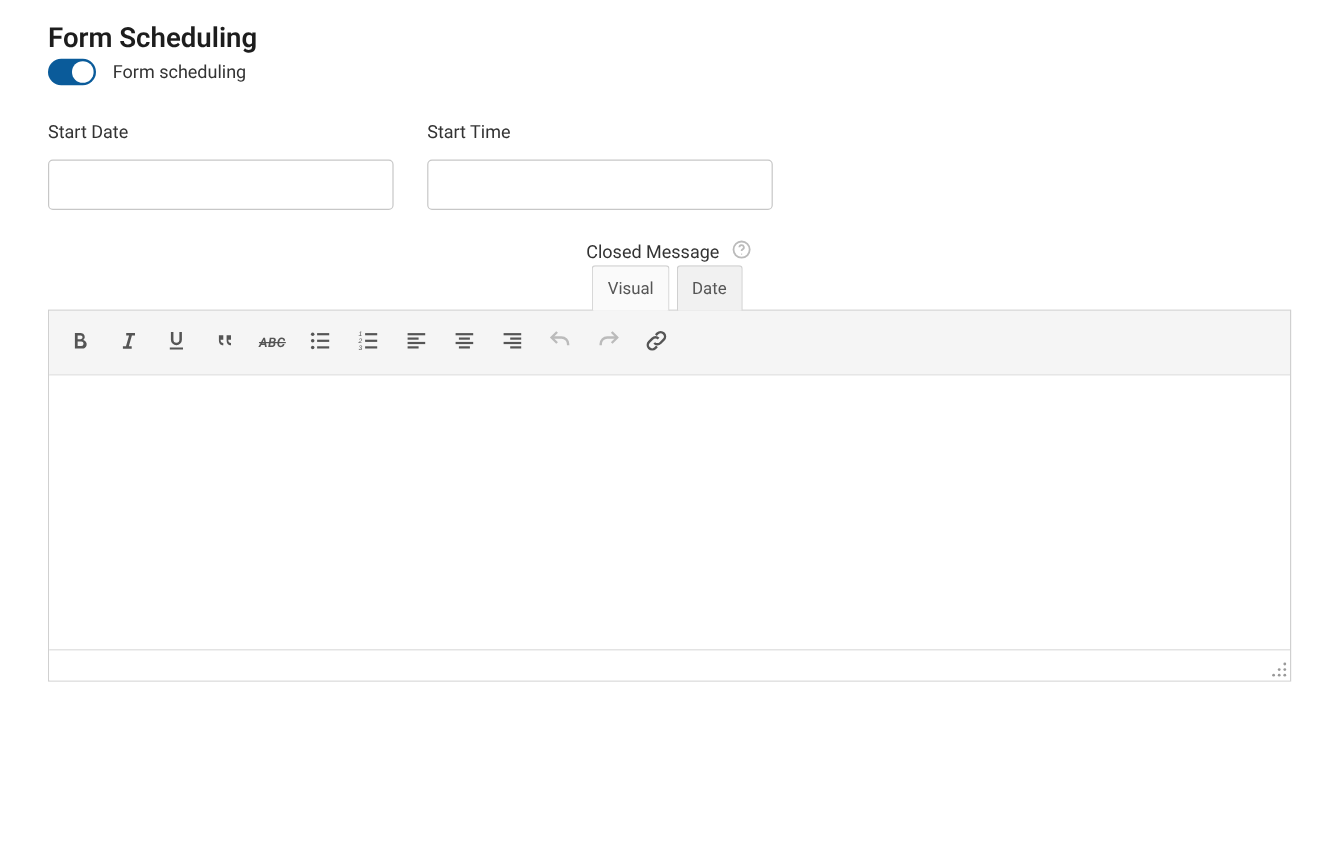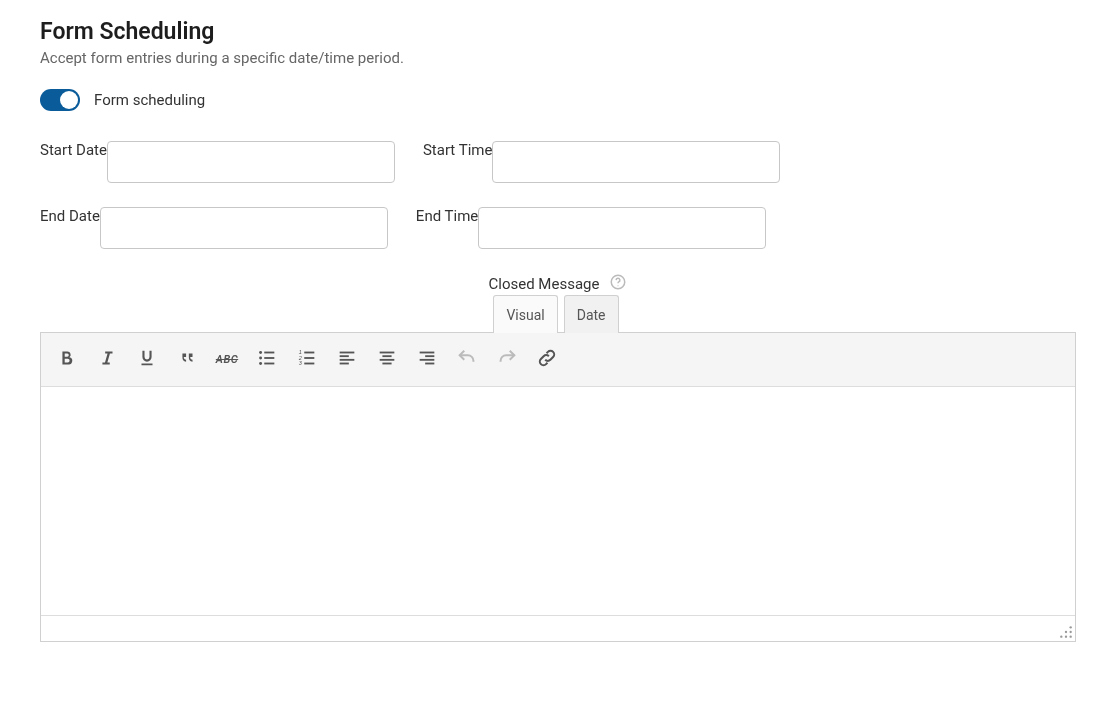--- a/index.html
+++ b/index.html
@@ -53,20 +53,21 @@
     font-size: 15px;
     color: #333;
   }
   .fields-row {
     display: flex;
     gap: 28px;
     margin-bottom: 24px;
   }
   .field {
     display: flex;
+    flex-direction: column;
   }
   .field-label {
     font-size: 15px;
     color: #333;
     margin-bottom: 14px;
   }
   .text-input {
     width: 288px;
     height: 42px;
     border: 1px solid #c7c7c7;
@@ -178,50 +179,39 @@
     width: 14px;
     height: 14px;
     color: #999;
   }
 </style>
 </head>
 <body>
 
 <div class="page">
   <h2 class="page-title">Form Scheduling</h2>
-  <p class="page-desc">Accept form entries during a specific date/time period.</p>
 
   <div class="toggle-row">
     <div class="toggle">
       <div class="toggle-knob"></div>
     </div>
     <span class="toggle-label">Form scheduling</span>
   </div>
 
   <div class="fields-row">
     <div class="field">
       <span class="field-label">Start Date</span>
       <input type="text" class="text-input" value="" style="">
     </div>
     <div class="field">
       <span class="field-label">Start Time</span>
       <input type="text" class="text-input" value="" style="">
     </div>
   </div>
 
-  <div class="fields-row">
-    <div class="field">
-      <span class="field-label">End Date</span>
-      <input type="text" class="text-input" value="" style="">
-    </div>
-    <div class="field">
-      <span class="field-label">End Time</span>
-      <input type="text" class="text-input" value="" style="">
-    </div>
-  </div>
 
   <div class="closed-msg-row">
     <div class="closed-label-wrap">
       <span class="closed-label">Closed Message</span>
       <span>
         <svg class="help-icon" viewBox="0 0 24 24" fill="none" stroke="currentColor" stroke-width="2">
           <circle cx="12" cy="12" r="9"></circle>
           <path d="M9.5 9.5a2.5 2.5 0 1 1 3.5 2.3c-.8.4-1 1-1 1.7"></path>
           <circle cx="12" cy="17" r="0.8" fill="currentColor" stroke="none"></circle>
         </svg>

